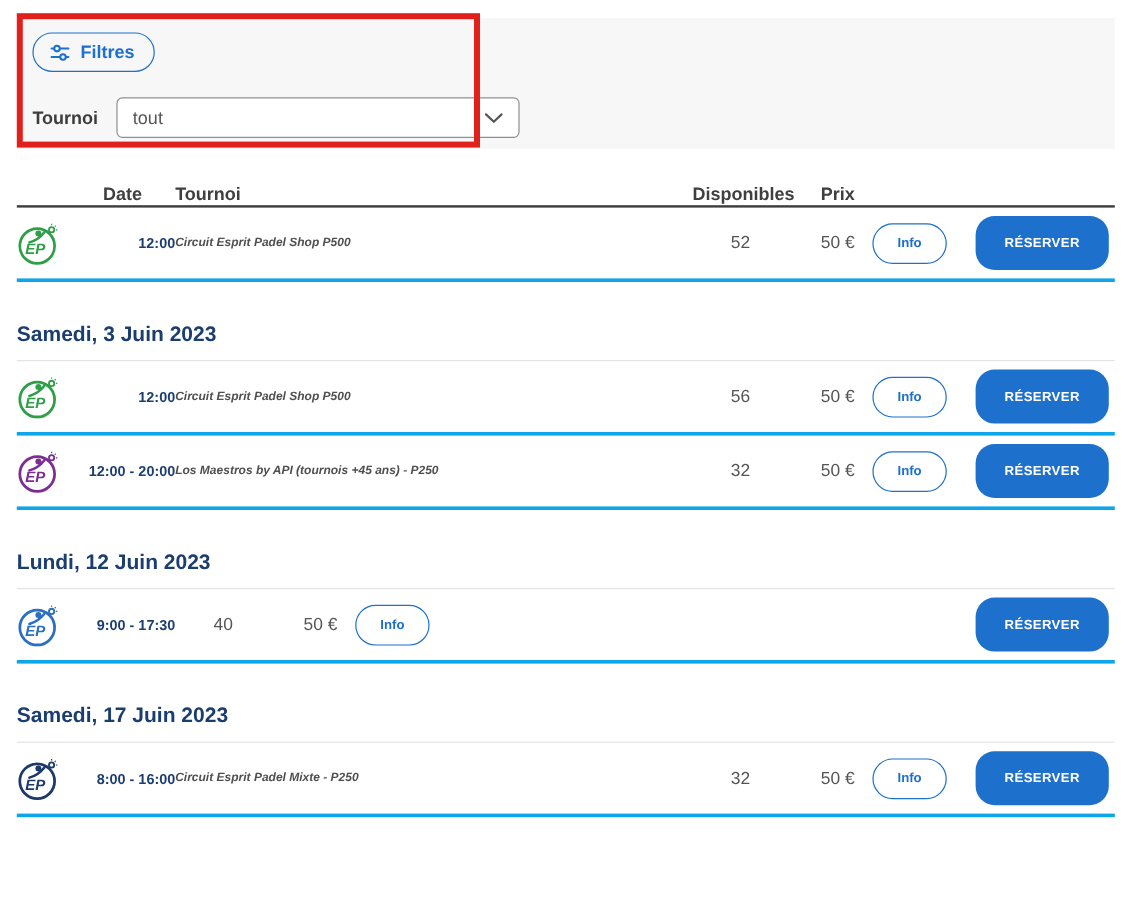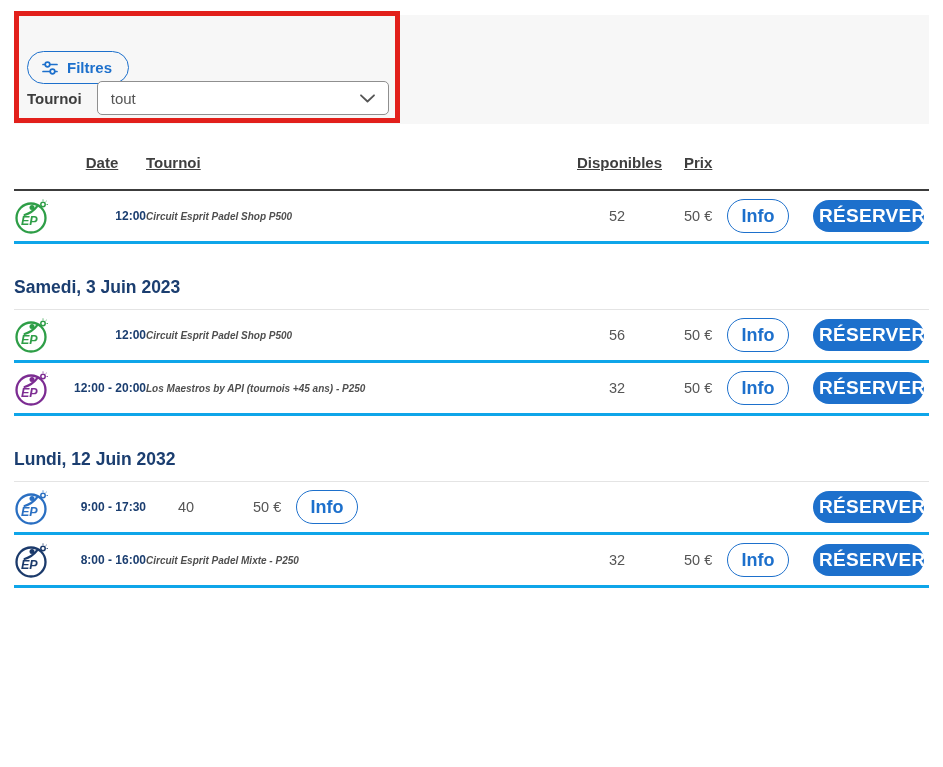--- a/index.html
+++ b/index.html
@@ -27,30 +27,30 @@
     pointer-events: none;
     z-index: 5;
   }
   .filtres-btn {
     position: absolute; left: 13px; top: 12px;
     display: inline-flex; align-items: center; gap: 8px;
     height: 33px; padding: 0 16px 0 13px;
     background: #f7f7f7;
     border: 1.5px solid #1d70cc; border-radius: 17px;
     color: #1d70cc; font-size: 15px; font-weight: 600;
-    font-family: inherit; cursor: pointer; margin-top: 24px;
+    font-family: inherit; cursor: pointer;
   }
   .filtres-btn svg { display: block; }
   .tournoi-row {
     position: absolute; left: 13px; top: 66px;
     display: flex; align-items: center; gap: 15px;
   }
   .tournoi-label { font-size: 15px; font-weight: 700; color: #3d3d3d; }
   .select {
-    width: 292px; height: 34px;
+    width: 336px; height: 34px;
     background: #fff;
     border: 1px solid #8f8f8f; border-radius: 5px;
     display: flex; align-items: center; justify-content: space-between;
     padding: 0 13px;
     color: #555; font-size: 15px;
     cursor: pointer;
   }
   .select .chevron { display: flex; align-items: center; }
 
   
@@ -59,23 +59,23 @@
   .col-time    { width: 88px;  flex: 0 0 88px; text-align: center; white-space: nowrap; }
   .col-name    { width: 431px; flex: 0 0 431px; white-space: nowrap; }
   .col-dispo   { width: 80px;  flex: 0 0 80px; text-align: center; }
   .col-prix    { width: 70px;  flex: 0 0 70px; padding-left: 27px; white-space: nowrap; }
   .col-info    { width: 68px;  flex: 0 0 68px; }
   .col-reserve { flex: 1; display: flex; justify-content: flex-end; padding-right: 5px; }
 
   .table-header {
     margin-top: 30px;
     align-items: flex-end;
-    padding-bottom: 18px;
+    padding-bottom: 0;
     border-bottom: 2px solid #3c3c3c;
-    font-size: 15px; font-weight: 700; color: #3f3f3f; text-decoration: underline;
+    font-size: 15px; font-weight: 700; color: #3f3f3f;
   }
   .table-header .col-prix { padding-left: 27px; }
 
   
   .date-heading {
     margin: 0 14px;
     padding: 33px 0 11px;
     font-size: 17.5px; font-weight: 700; color: #1b3e70;
     border-bottom: 1px solid #e4e4e4;
   }
@@ -85,29 +85,29 @@
   }
   .logo { display: block; width: 36px; height: 36px; }
   .time { font-size: 12px; font-weight: 700; color: #1b3e70; text-align: right; }
   .name { font-size: 10px; font-weight: 700; color: #4f4f4f; font-style: italic; }
   .num  { font-size: 14.5px; color: #555; }
 
   .info-btn {
     width: 62px; height: 34px;
     background: #fff;
     border: 1.5px solid #1d70cc; border-radius: 17px;
-    color: #1d70cc; font-size: 18px; font-weight: 600;
+    color: #1d70cc; font-size: 11px; font-weight: 600;
     font-family: inherit; cursor: pointer;
   }
   .reserve-btn {
-    width: 111px; height: 32px;
+    width: 111px; height: 45px;
     background: #1d70cc;
     border: none; border-radius: 16px;
-    color: #fff; font-size: 19px; font-weight: 700; letter-spacing: .3px;
-    font-family: inherit; cursor: pointer; text-align: right;
+    color: #fff; font-size: 11px; font-weight: 700; letter-spacing: .3px;
+    font-family: inherit; cursor: pointer;
   }
 </style>
 </head>
 <body>
 
 <div class="page">
 
   <div class="filter-panel">
     <div class="red-annotation"></div>
 
@@ -216,21 +216,21 @@
       <div class="col-dispo num">32</div>
       <div class="col-prix num">50 €</div>
       <div class="col-info"><button class="info-btn">Info</button></div>
       <div class="col-reserve">
           <button class="reserve-btn">RÉSERVER</button>
         </div>
     </div>
   </div>
 
   <div class="section">
-    <h2 class="date-heading">Lundi, 12 Juin 2032</h2>
+    <h2 class="date-heading">Lundi, 12 Juin 2023</h2>
     <div class="cols row">
       <div class="col-icon">
         <span class="logo" style="color: rgb(42, 111, 194);">
           <svg width="36" height="36" viewBox="0 0 36 36" fill="none" stroke="currentColor">
             <circle cx="17" cy="20" r="14.5" stroke-width="2.3"></circle>
             <text x="7" y="27" font-size="12.5" font-weight="bold" font-style="italic" fill="currentColor" stroke="none" font-family="'Liberation Sans',sans-serif">EP</text>
             <circle cx="18" cy="9.5" r="2.5" fill="currentColor" stroke="none"></circle>
             <path d="M10.5 17 C14 16 19.5 13 23 8.5" stroke-width="2.1" stroke-linecap="round"></path>
             <circle cx="29" cy="6.5" r="2.2" stroke-width="1.5"></circle>
             <path d="M29 2.7 l0 -1.2 M32.6 6.5 l1.2 0 M31.6 3.9 l0.9 -0.9" stroke-width="1"></path>
@@ -241,20 +241,21 @@
       <div class="col-dispo num">40</div>
       <div class="col-prix num">50 €</div>
       <div class="col-info"><button class="info-btn">Info</button></div>
       <div class="col-reserve">
           <button class="reserve-btn">RÉSERVER</button>
         </div>
     </div>
   </div>
 
   <div class="section">
+    <h2 class="date-heading">Samedi, 17 Juin 2023</h2>
     <div class="cols row">
       <div class="col-icon">
         <span class="logo" style="color: rgb(27, 58, 107);">
           <svg width="36" height="36" viewBox="0 0 36 36" fill="none" stroke="currentColor">
             <circle cx="17" cy="20" r="14.5" stroke-width="2.3"></circle>
             <text x="7" y="27" font-size="12.5" font-weight="bold" font-style="italic" fill="currentColor" stroke="none" font-family="'Liberation Sans',sans-serif">EP</text>
             <circle cx="18" cy="9.5" r="2.5" fill="currentColor" stroke="none"></circle>
             <path d="M10.5 17 C14 16 19.5 13 23 8.5" stroke-width="2.1" stroke-linecap="round"></path>
             <circle cx="29" cy="6.5" r="2.2" stroke-width="1.5"></circle>
             <path d="M29 2.7 l0 -1.2 M32.6 6.5 l1.2 0 M31.6 3.9 l0.9 -0.9" stroke-width="1"></path>

